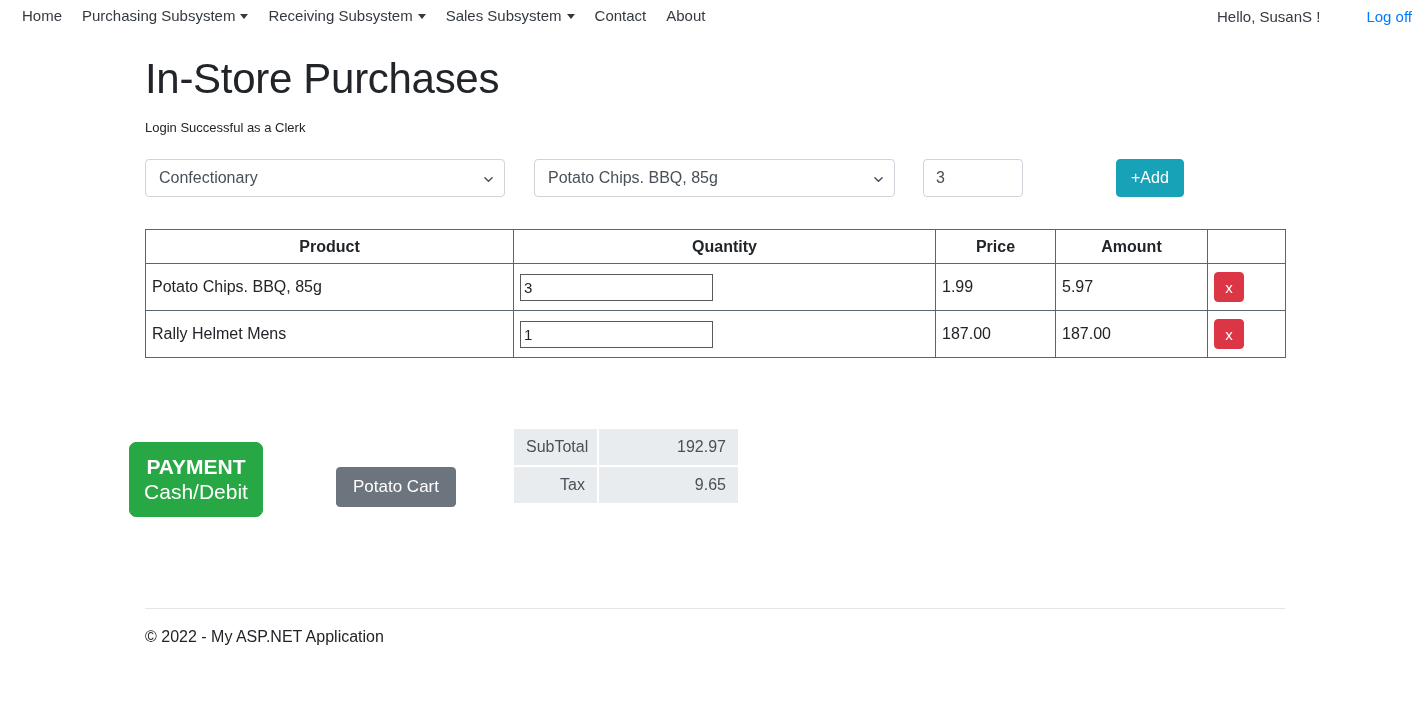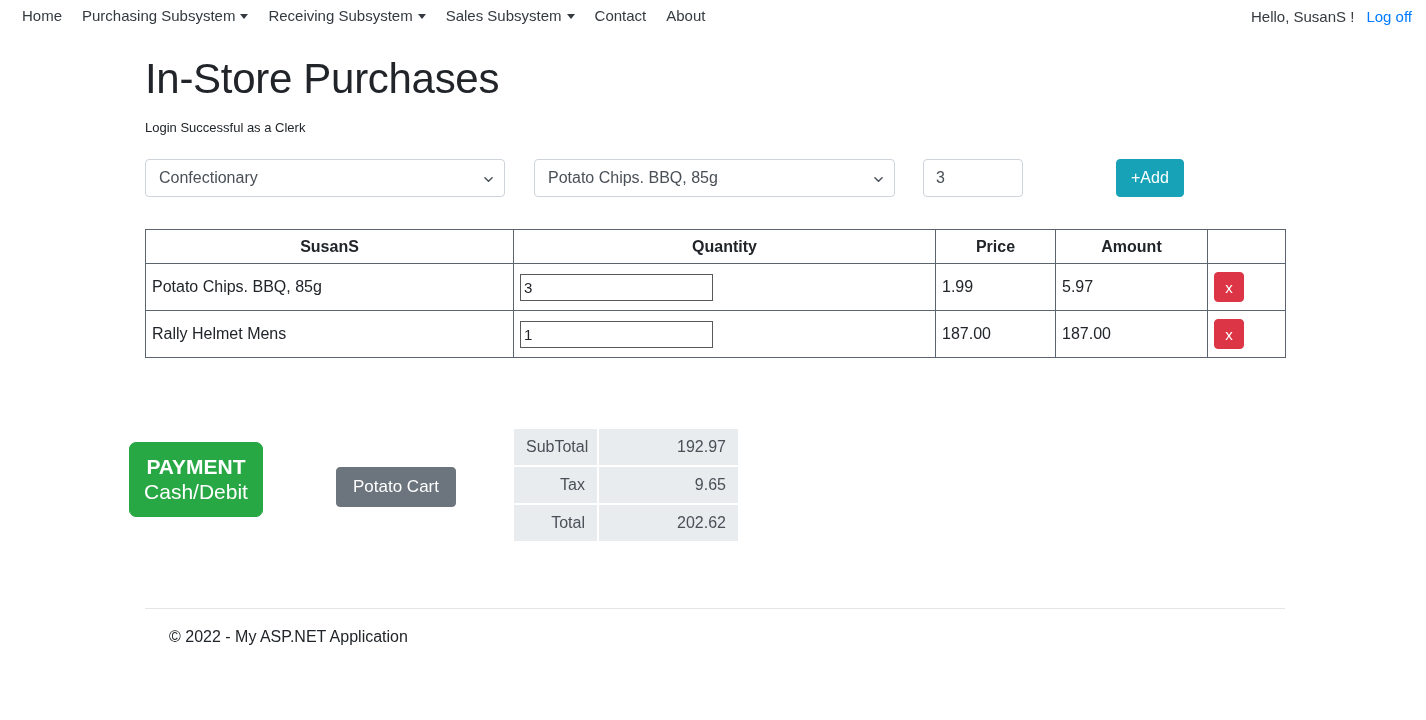--- a/index.html
+++ b/index.html
@@ -38,20 +38,21 @@
     border-left: 4px solid transparent;
     border-right: 4px solid transparent;
     border-top: 5px solid #343a40;
   }
   .nav-right {
     margin-left: auto;
     display: flex;
     align-items: center;
     font-size: 15px;
     white-space: nowrap;
+    gap: 34px;
   }
   .greeting { color: #343a40; padding-right: 12px; }
   .logoff { color: #007bff; text-decoration: none; }
 
   
   .container {
     width: 1160px;
     margin: 0 auto;
     padding: 0 12px;
     position: relative;
@@ -242,21 +243,20 @@
     width: 1140px;
     border-top: 1px solid #e5e5e5;
     top: 554px;
   }
   .footer-text {
     position: absolute;
     left: 12px;
     top: 574px;
     font-size: 16px;
     color: #212529;
-    margin-left: 24px;
   }
 </style>
 </head>
 <body>
 
 <div class="navbar">
   <div class="nav-left">
     <a class="nav-link" href="#">
       <span>Home</span>
     </a>
@@ -307,21 +307,21 @@
     </div>
 
     <input class="qty-ctl" type="text" value="3" style="">
 
     <button class="btn-add">+Add</button>
   </div>
 
   <table class="cart">
     <thead>
       <tr>
-        <th class="col-product">SusanS</th>
+        <th class="col-product">Product</th>
         <th class="col-quantity">Quantity</th>
         <th class="col-price">Price</th>
         <th class="col-amount">Amount</th>
         <th class="col-action"></th>
       </tr>
     </thead>
     <tbody>
       <tr>
         <td class="cell-row">Potato Chips. BBQ, 85g</td>
         <td class="cell-row">
@@ -359,24 +359,20 @@
     <table class="totals">
       <tbody>
         <tr>
           <td class="label">SubTotal</td>
           <td class="value">192.97</td>
         </tr>
         <tr>
           <td class="label">Tax</td>
           <td class="value">9.65</td>
         </tr>
-        <tr>
-          <td class="label">Total</td>
-          <td class="value">202.62</td>
-        </tr>
       </tbody>
     </table>
   </div>
 
   <div class="footer-divider"></div>
   <div class="footer-text">© 2022 - My ASP.NET Application</div>
 
 </div>
 
 </body></html>

